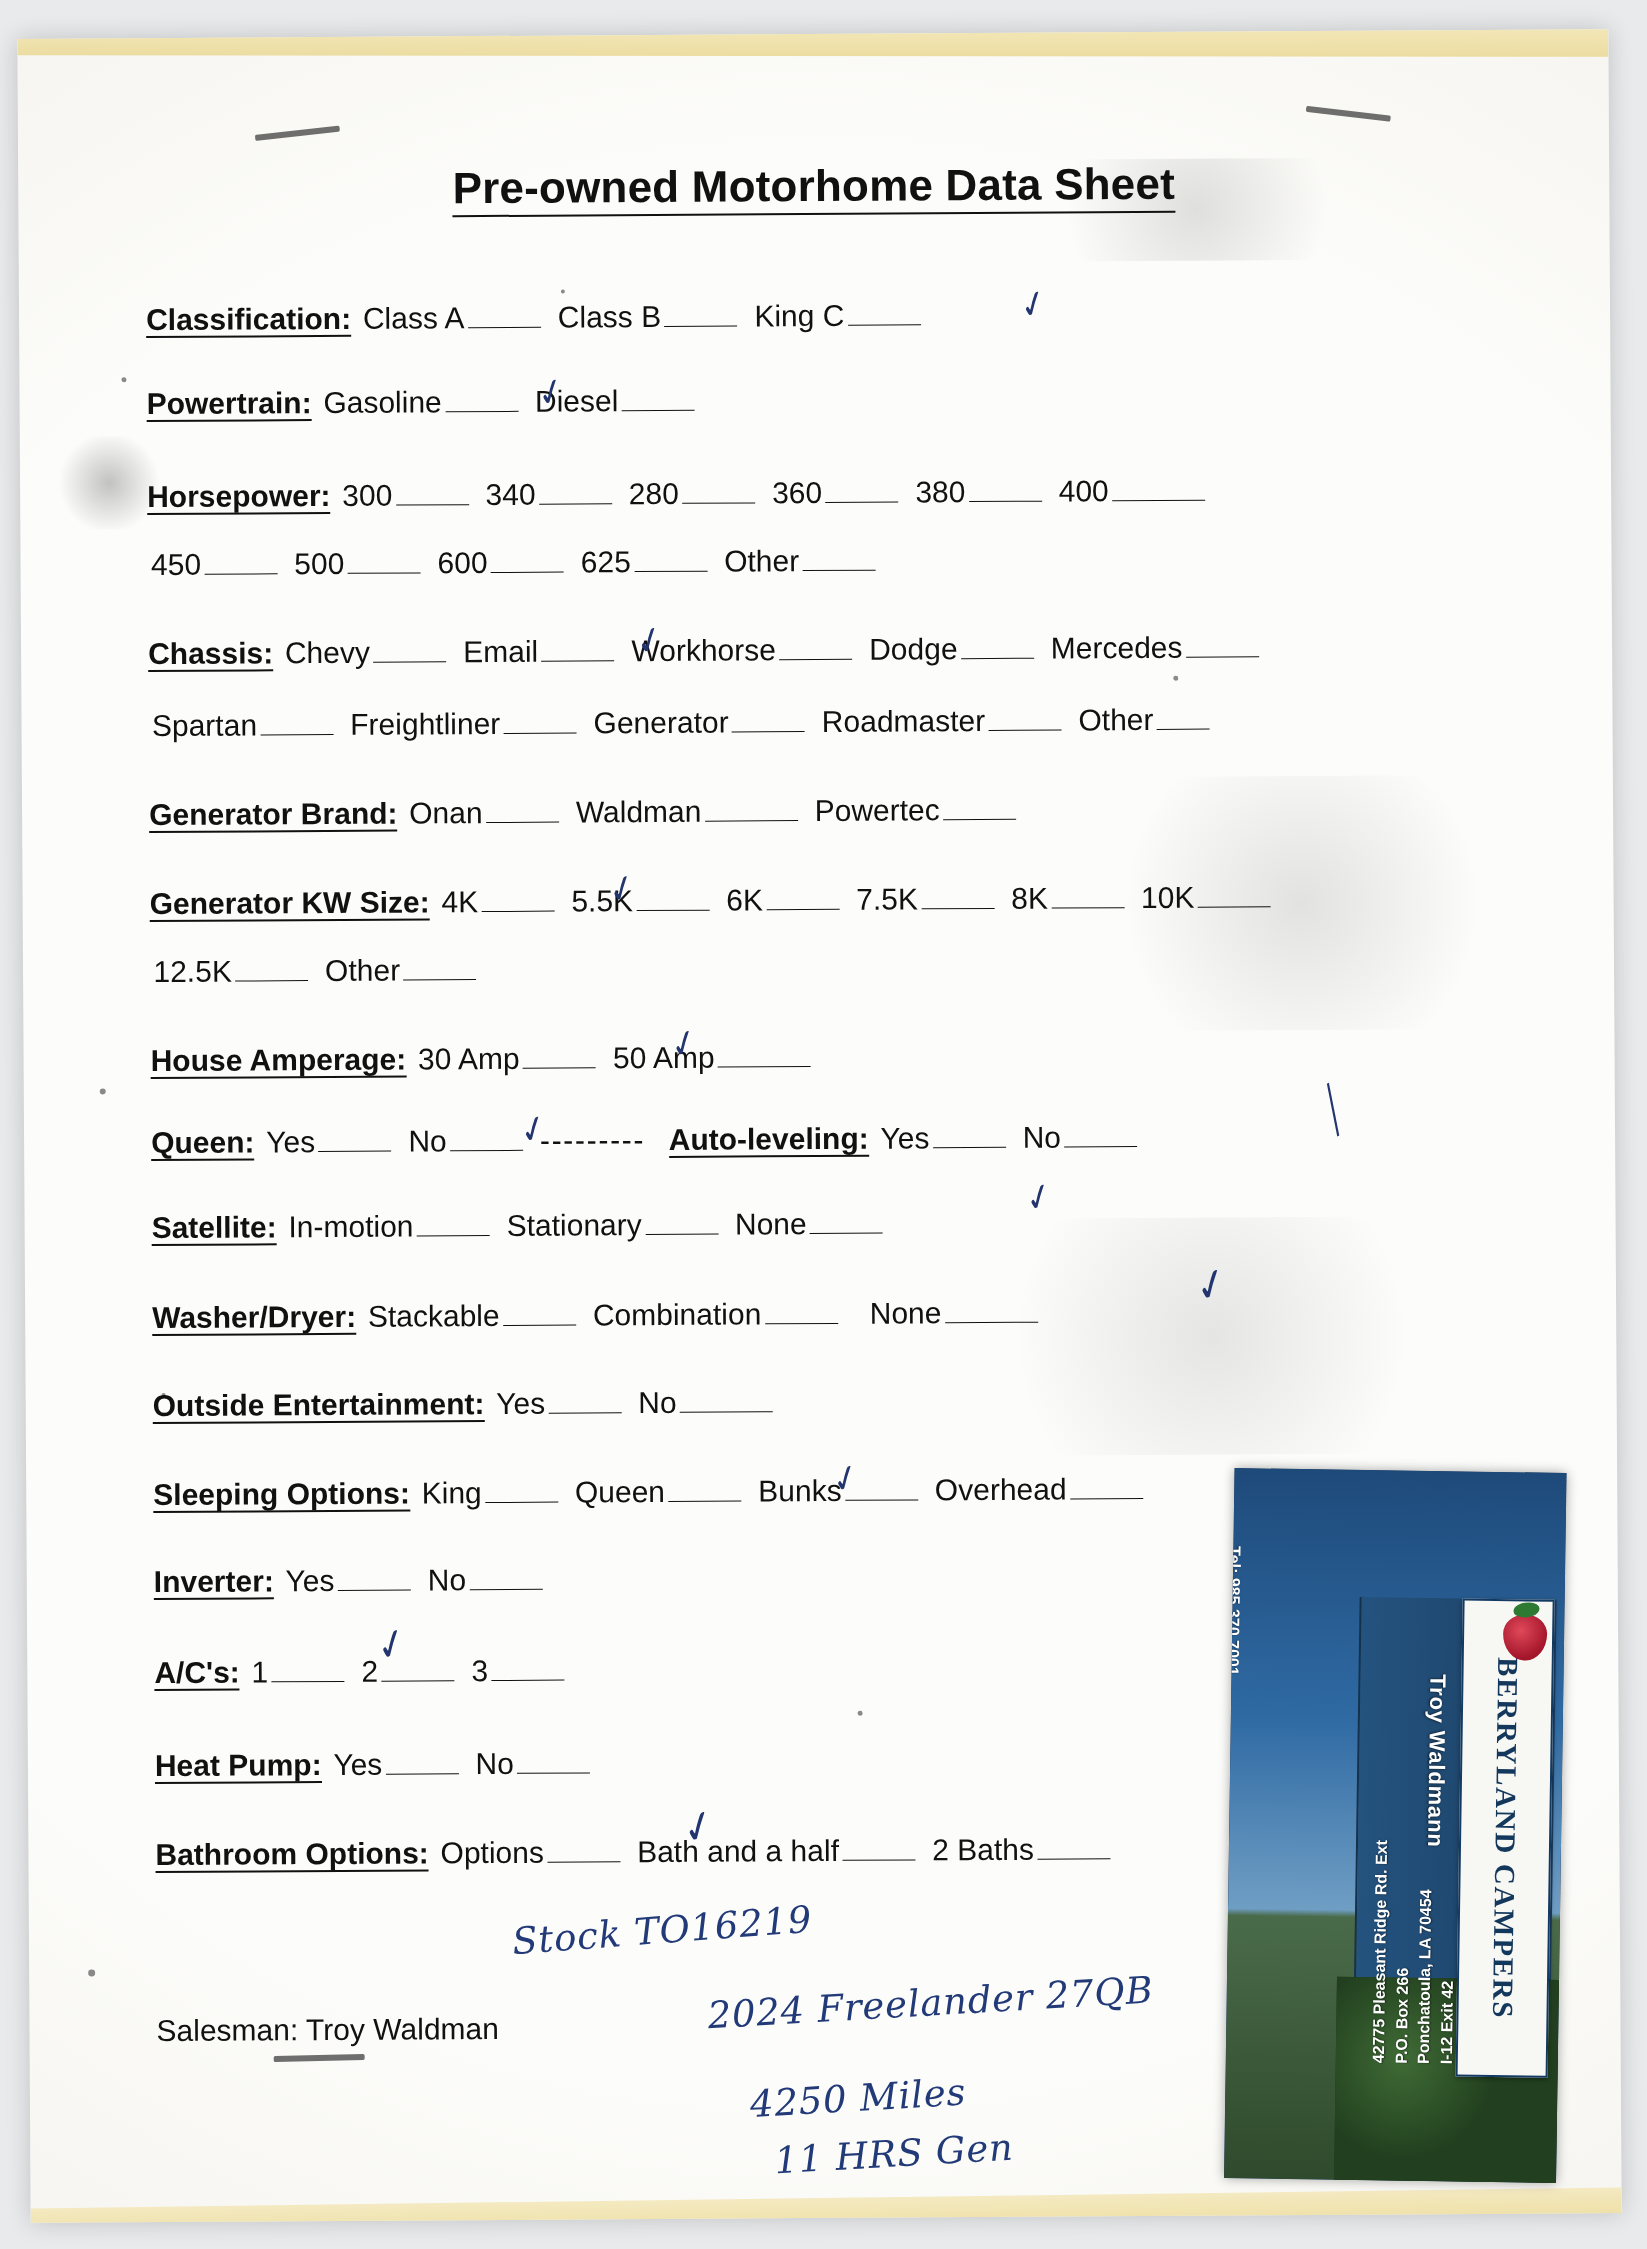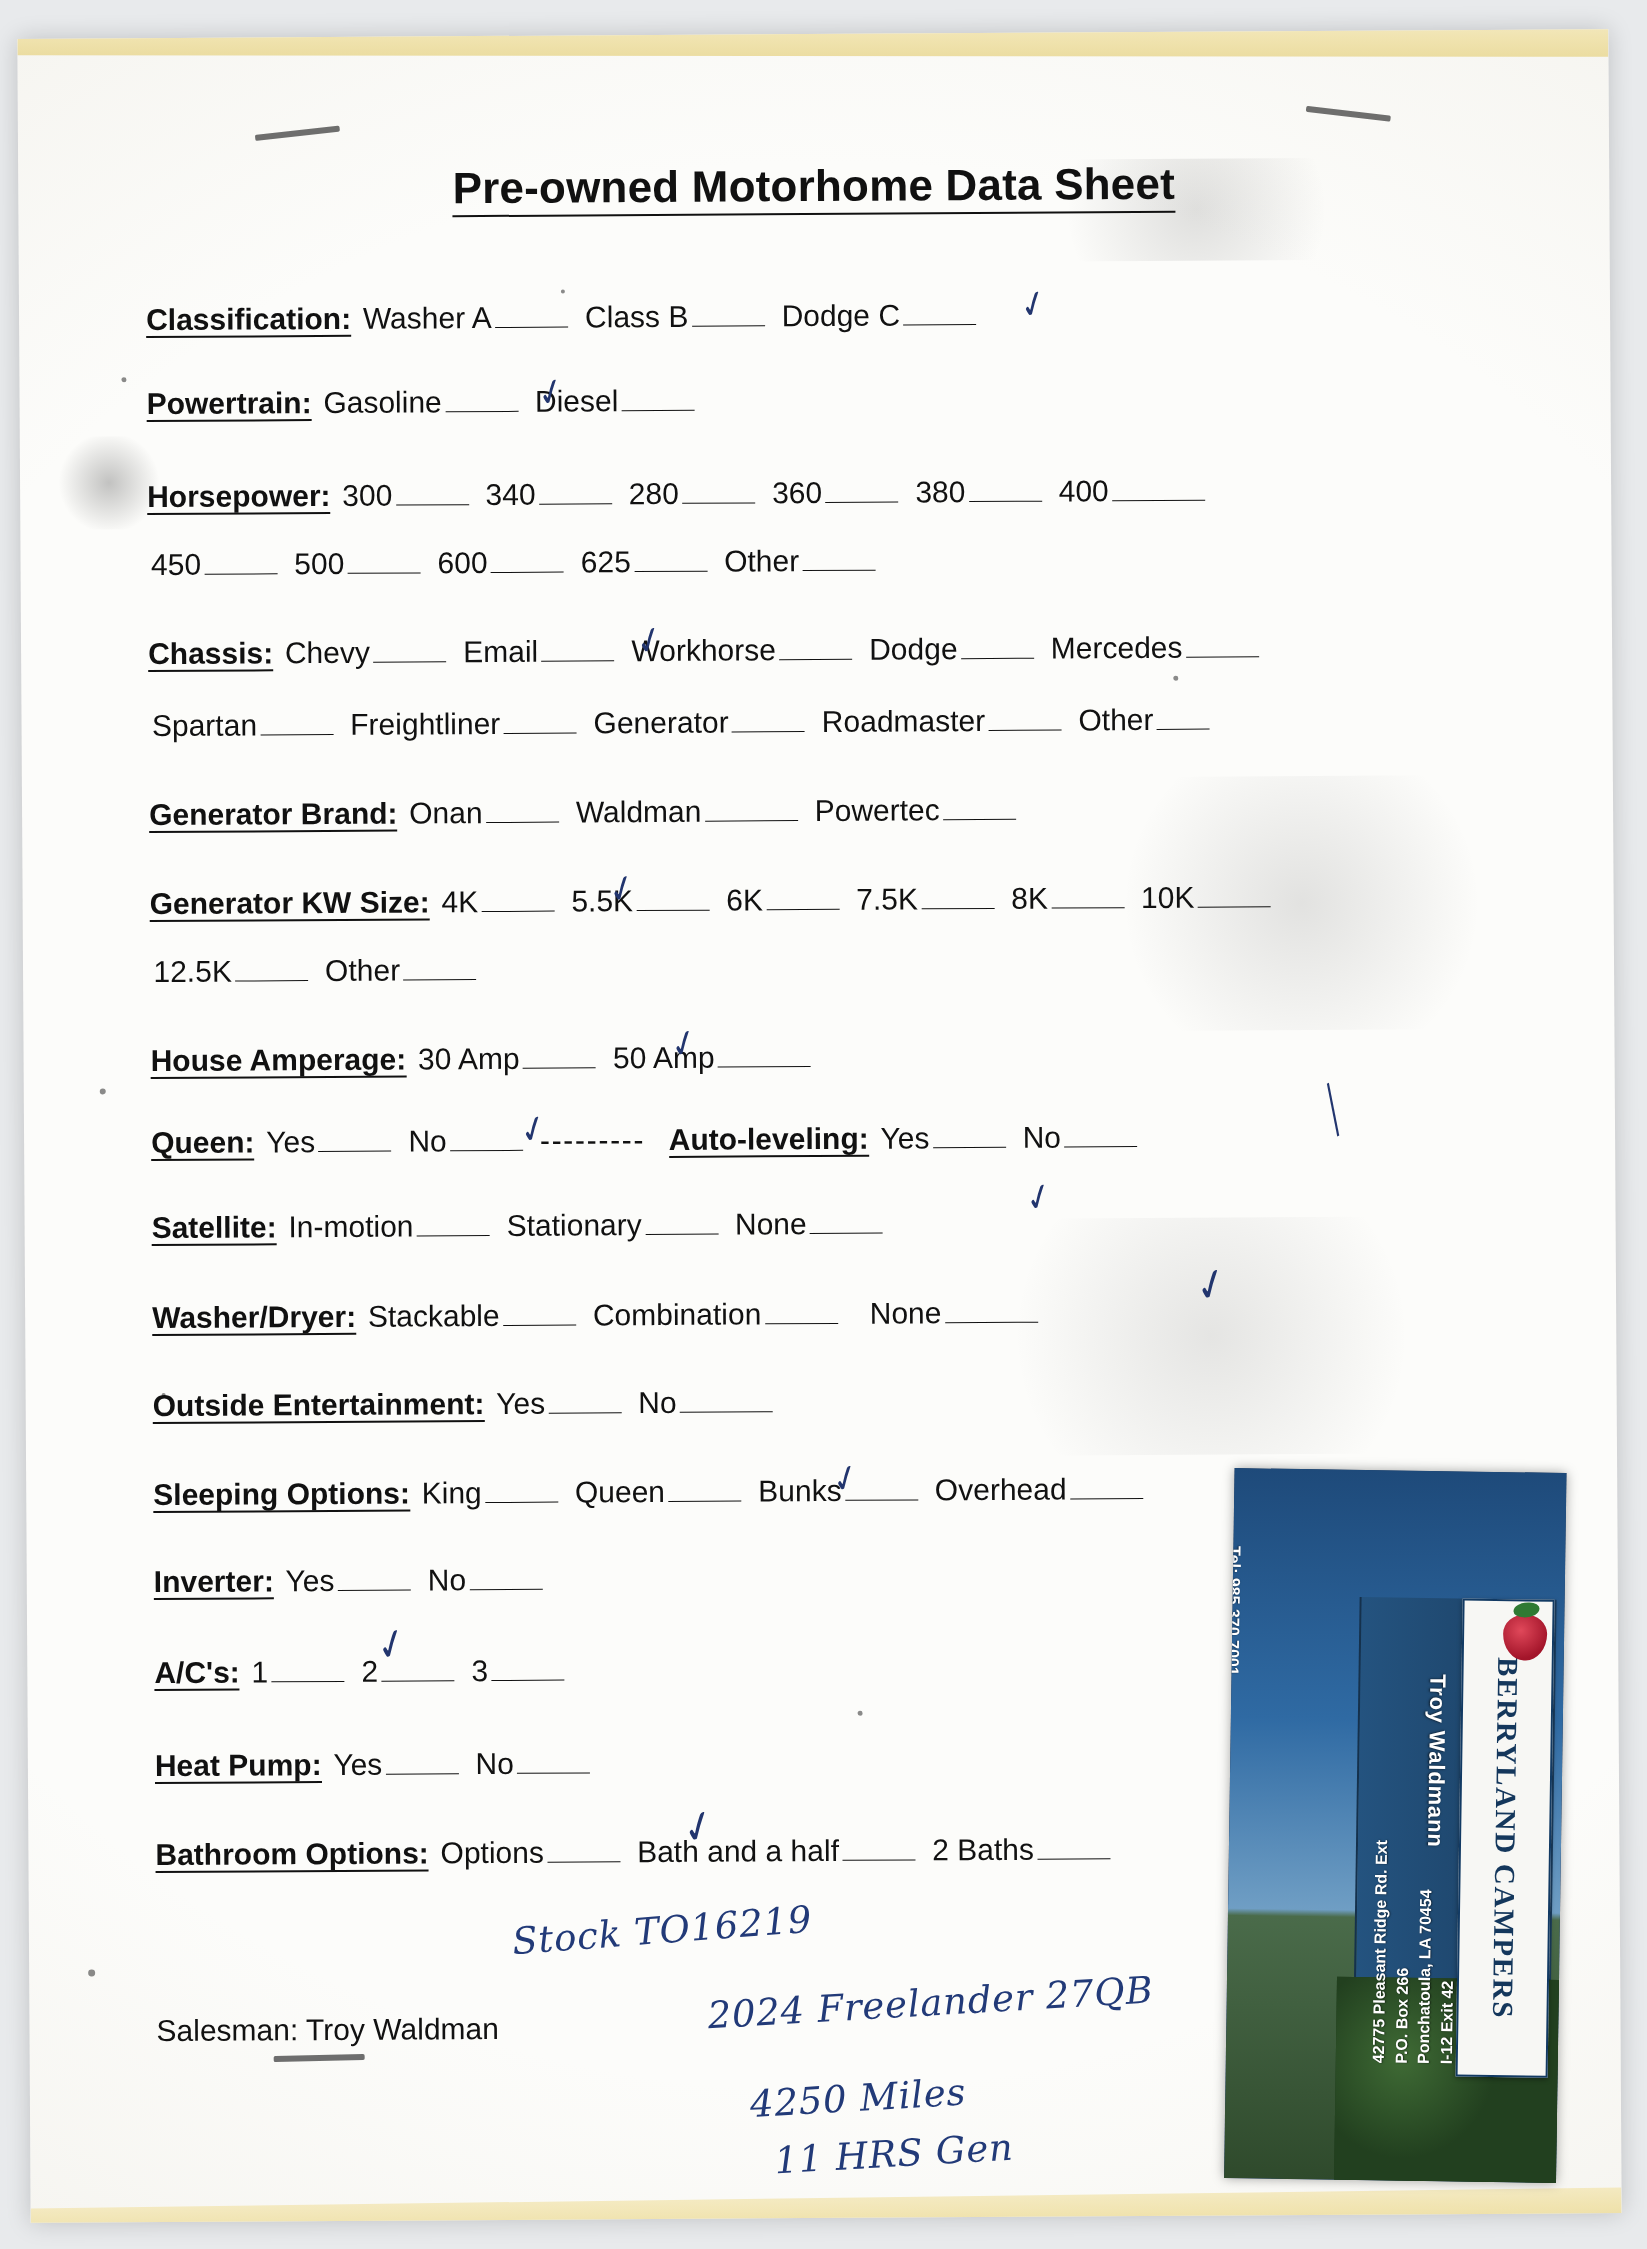--- a/index.html
+++ b/index.html
@@ -255,23 +255,23 @@
       <div class="speck" style="left:1152px;top:644px;width:5.1px;height:5.1px;"></div>
       <div class="speck" style="left:830px;top:1677px;width:5.1px;height:5.1px;"></div>
       <div class="speck" style="left:59px;top:1931px;width:6.8px;height:6.8px;"></div>
 
       <div class="title">
         <span>Pre-owned Motorhome Data Sheet</span>
       </div>
 
       <div class="row" style="top:263px;">
         <span class="lbl">Classification:</span>
-        <span class="opt">Washer A</span><span class="blank b-md"></span>
+        <span class="opt">Class A</span><span class="blank b-md"></span>
         <span class="opt">Class B</span><span class="blank b-md"></span>
-        <span class="opt">Dodge C</span><span class="blank b-md"></span>
+        <span class="opt">King C</span><span class="blank b-md"></span>
       </div>
       <div class="check" style="left:998px; top:252px;">✓</div>
 
       <div class="row" style="top:347px;">
         <span class="lbl">Powertrain:</span>
         <span class="opt">Gasoline</span><span class="blank b-md"></span>
         <span class="opt">Diesel</span><span class="blank b-md"></span>
       </div>
       <div class="check" style="left:515px; top:337px;">✓</div>
 

